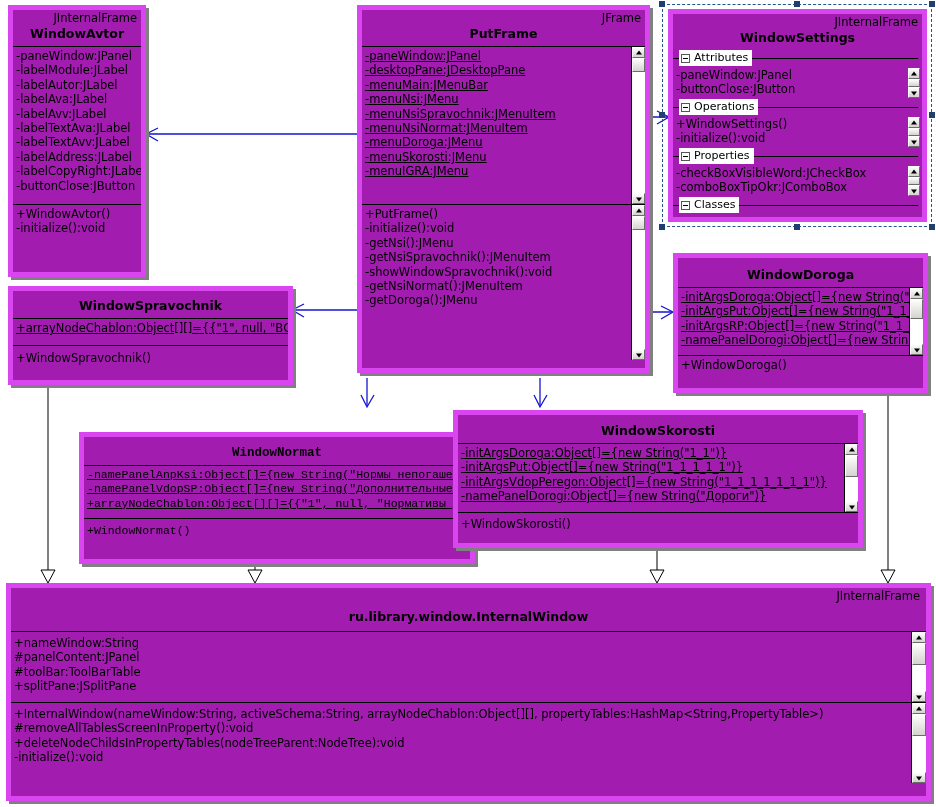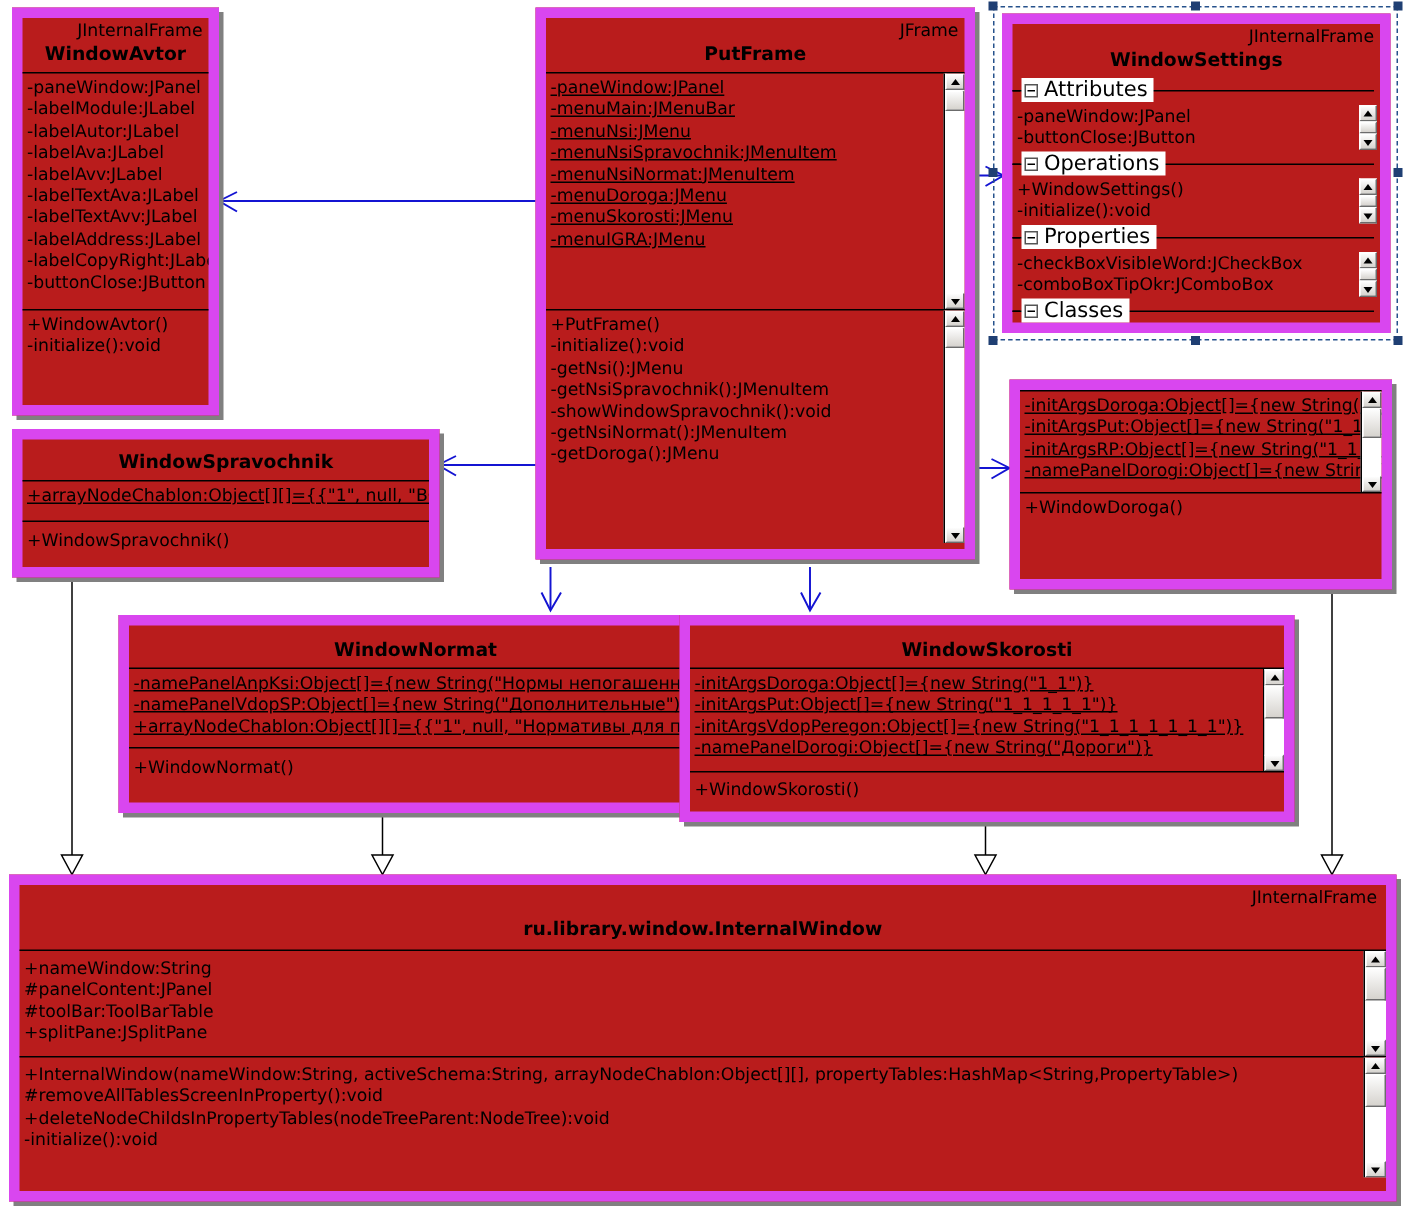--- a/index.html
+++ b/index.html
@@ -1,20 +1,20 @@
 <!DOCTYPE html>
 <html><head>
 <meta charset="utf-8">
 <style>
   html,body{margin:0;padding:0;background:#fff;}
   body{font-family:"DejaVu Sans","Liberation Sans",sans-serif;}
   #canvas{position:relative;width:936px;height:807px;overflow:hidden;background:#fff;}
 
   
-  .uml{position:absolute;background:#b91c1c;border:7px solid #d946ef;box-sizing:border-box;
+  .uml{position:absolute;background:#a21caf;border:5px solid #d946ef;box-sizing:border-box;
        box-shadow:3px 3px 0 0 #808080;}
   .uml.noshadow{box-shadow:none;}
   .hdr{position:relative;padding:2px 4px 4px 4px;}
   .stereo{text-align:right;font-size:11.5px;color:#000;line-height:13px;}
   .cname{text-align:center;font-weight:bold;font-size:12.5px;line-height:16px;padding-top:1px;}
   .sect{border-top:1px solid #000;position:relative;overflow:hidden;}
   .rows{padding:2px 0 2px 3px;}
   .row{font-size:11.5px;line-height:14.4px;white-space:nowrap;color:#000;}
   .row.u{text-decoration:underline;}
   .clip{overflow:hidden;}
@@ -32,21 +32,21 @@
   .sb .track{flex:1 1 auto;background:#fff;position:relative;}
   .sb .thumb{position:absolute;left:0;right:0;top:0;height:14px;
            background:linear-gradient(#fdfdfd,#d6d3ce);border:1px solid #fff;
            border-right-color:#6b6b6b;border-bottom-color:#6b6b6b;box-sizing:border-box;}
   .sb.big{width:14px;}
 
   
   .grp{position:relative;height:17px;}
   .grp .line{position:absolute;left:0;right:4px;top:8px;height:0;border-top:1px solid #000;}
   .grp .lbl{position:absolute;left:6px;top:0;background:#fff;padding:0 4px 0 2px;
-            font-size:14px;line-height:16px;display:flex;align-items:center;gap:4px;}
+            font-size:11px;line-height:16px;display:flex;align-items:center;gap:4px;}
   .grp .lnub{position:absolute;left:0;top:8px;width:5px;border-top:1px solid #000;}
   .box-collapse{display:inline-block;width:9px;height:9px;border:1px solid #555;background:#fff;
             position:relative;box-sizing:border-box;}
   .box-collapse:before{content:"";position:absolute;left:1px;right:1px;top:3px;border-top:1px solid #000;}
 
   
   .selection{position:absolute;border:1px dashed #26528c;box-sizing:border-box;}
   .handle{position:absolute;width:6px;height:6px;background:#1f3f73;}
   svg.ovl{position:absolute;left:0;top:0;width:936px;height:807px;overflow:visible;}
 </style>
@@ -116,20 +116,21 @@
   </div>
 
   <div class="uml" style="left:357px;top:5px;width:293px;height:368px;">
     <div class="hdr">
       <div class="stereo">JFrame</div>
       <div class="cname">PutFrame</div>
     </div>
     <div class="sect clip" style="height:157px;">
       <div class="rows" style="padding-right:14px;">
         <div class="row u">-paneWindow:JPanel</div>
+        <div class="row u">-desktopPane:JDesktopPane</div>
         <div class="row u">-menuMain:JMenuBar</div>
         <div class="row u">-menuNsi:JMenu</div>
         <div class="row u">-menuNsiSpravochnik:JMenuItem</div>
         <div class="row u">-menuNsiNormat:JMenuItem</div>
         <div class="row u">-menuDoroga:JMenu</div>
         <div class="row u">-menuSkorosti:JMenu</div>
         <div class="row u">-menuIGRA:JMenu</div>
       </div>
       <div class="sb">
         <div class="btn up"></div>
@@ -246,20 +247,23 @@
       <div class="lnub"></div>
         <div class="line"></div>
       <div class="lbl">
         <span class="box-collapse"></span>
         <span>Classes</span>
       </div>
     </div>
   </div>
 
   <div class="uml" style="left:673px;top:253px;width:255px;height:140px;">
+    <div class="hdr" style="padding-top:8px;">
+      <div class="cname">WindowDoroga</div>
+    </div>
     <div class="sect clip" style="height:67px;">
       <div class="rows" style="padding-right:14px;">
         <div class="row u">-initArgsDoroga:Object[]={new String("1_1")}</div>
         <div class="row u">-initArgsPut:Object[]={new String("1_1_1")}</div>
         <div class="row u">-initArgsRP:Object[]={new String("1_1_2")}</div>
         <div class="row u">-namePanelDorogi:Object[]={new String("Дороги")}</div>
       </div>
       <div class="sb">
         <div class="btn up"></div>
         <div class="track">
@@ -284,21 +288,21 @@
         <div class="row u">+arrayNodeChablon:Object[][]={{"1", null, "ВСП", null}}</div>
       </div>
     </div>
     <div class="sect clip" style="height:44px;">
       <div class="rows" style="padding-top:5px;">
         <div class="row">+WindowSpravochnik()</div>
       </div>
     </div>
   </div>
 
-  <div class="uml" style="left:79px;top:410px;width:396px;height:132px;">
+  <div class="uml" style="left:79px;top:432px;width:396px;height:132px;font-family:Liberation Mono, monospace;">
     <div class="hdr" style="padding-top:7px;">
       <div class="cname">WindowNormat</div>
     </div>
     <div class="sect clip" style="height:52px;">
       <div class="rows">
         <div class="row u">-namePanelAnpKsi:Object[]={new String("Нормы непогашенного ускорения")}</div>
         <div class="row u">-namePanelVdopSP:Object[]={new String("Дополнительные")}</div>
         <div class="row u">+arrayNodeChablon:Object[][]={{"1", null, "Нормативы для пути", null}}</div>
       </div>
     </div>

